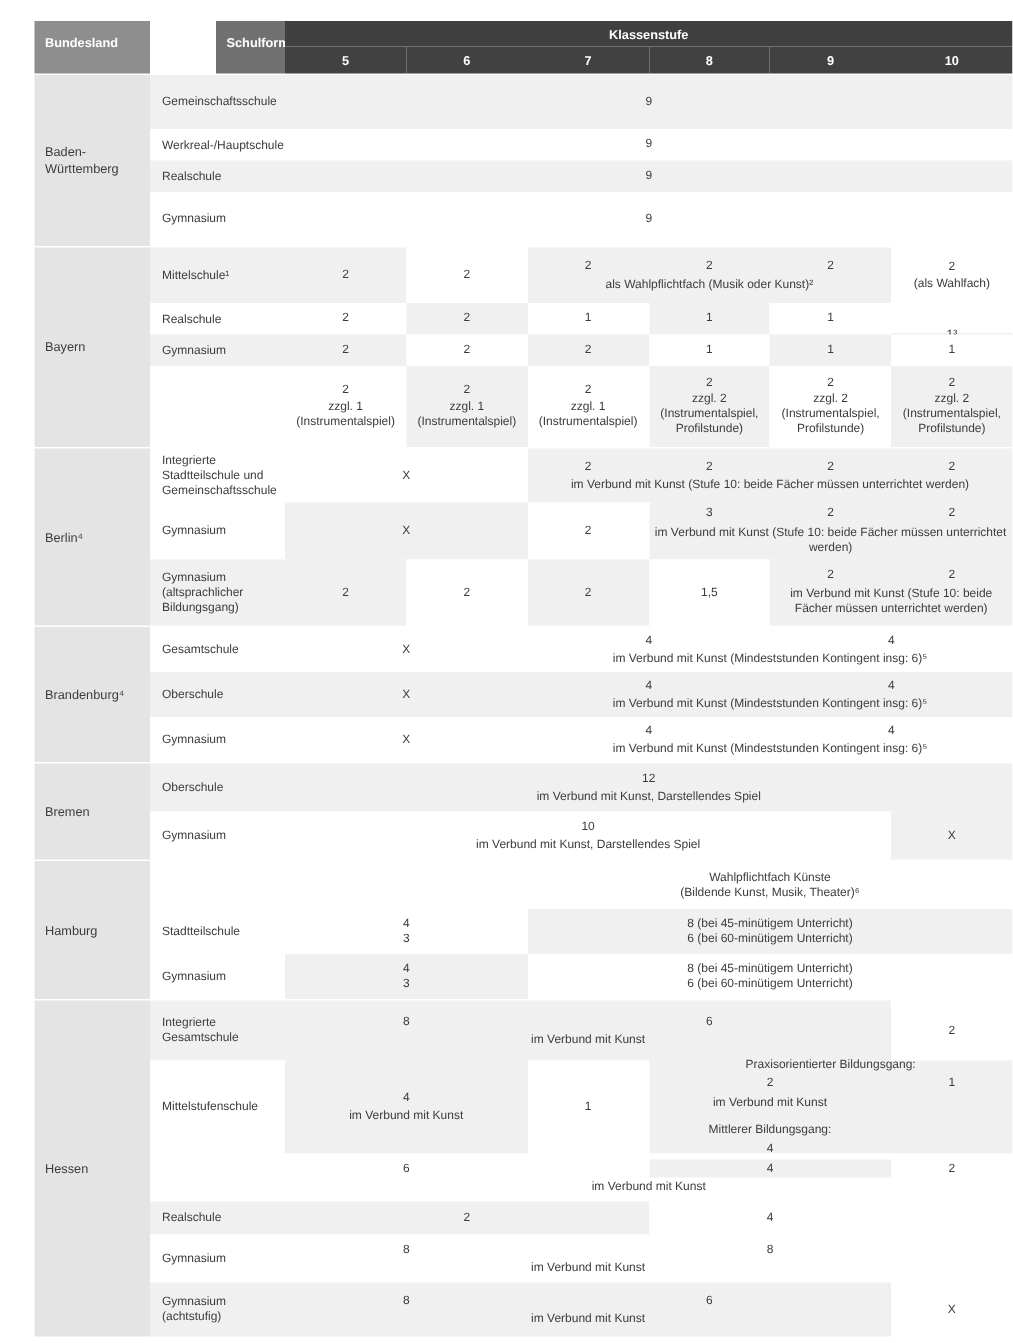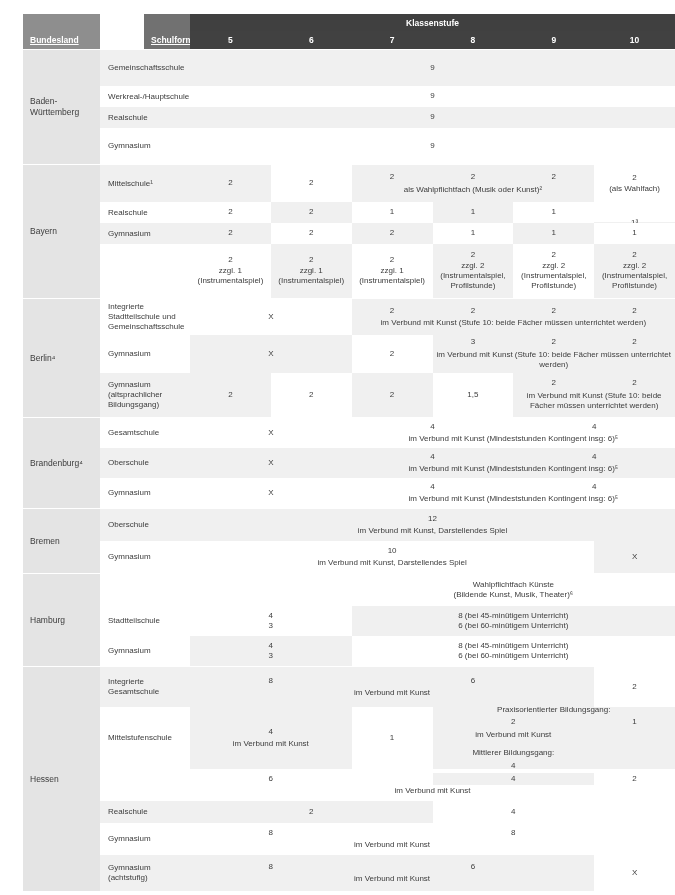--- a/index.html
+++ b/index.html
@@ -2,21 +2,21 @@
 <html><head>
 <meta charset="utf-8">
 <style>
   html,body{margin:0;padding:0;background:#fff;}
   body{width:675px;height:895px;font-family:"Liberation Sans",sans-serif;-webkit-font-smoothing:antialiased;}
   #page{width:652px;margin:14px 0 0 23px;}
   
   #thead{display:grid;grid-template-columns:77px 90px repeat(6,1fr);grid-template-rows:17px 18px;}
   .hd-bl{grid-column:1;grid-row:1/span 2;background:#8e8e8e;}
   .hd-sf{grid-column:2;grid-row:1/span 2;background:#717171;margin-left:44px;}
-  .hd-bl,.hd-sf{color:#fff;font-size:8.5px;font-weight:bold;display:flex;align-items:flex-end;padding:0 0 4px 7px;text-decoration:underline;}
+  .hd-bl,.hd-sf{color:#fff;font-size:8.5px;font-weight:bold;display:flex;align-items:flex-end;padding:0 0 16px 7px;}
   .hd-kl{grid-column:3/span 6;grid-row:1;background:#404040;color:#fff;font-size:8.5px;font-weight:bold;display:flex;align-items:center;justify-content:center;}
   .hd-g{grid-row:2;background:#414141;color:#fff;font-size:8.5px;font-weight:bold;display:flex;align-items:center;justify-content:center;}
   
   .section{display:grid;grid-template-columns:77px 90px repeat(6,1fr);border-top:1px solid #fff;}
   .bl-cell{grid-column:1;background:#e4e4e4;display:flex;align-items:center;padding-left:7px;font-size:8.5px;color:#3c3c3c;line-height:1.25;}
   .sf-cell{grid-column:2;display:flex;align-items:center;padding:2px 2px 2px 8px;font-size:8px;color:#3c3c3c;line-height:1.25;}
   .d-cell{display:flex;flex-direction:column;align-items:center;justify-content:center;text-align:center;font-size:8px;color:#3c3c3c;line-height:1.3;white-space:pre-line;padding:1px 2px;box-sizing:border-box;}
   .d-cell.grid-cell{display:grid;align-content:center;white-space:normal;padding:1px 0;}
   .g-item{display:flex;align-items:center;justify-content:center;text-align:center;font-size:8px;color:#3c3c3c;line-height:1.3;padding:1px 2px;box-sizing:border-box;}
 </style>

